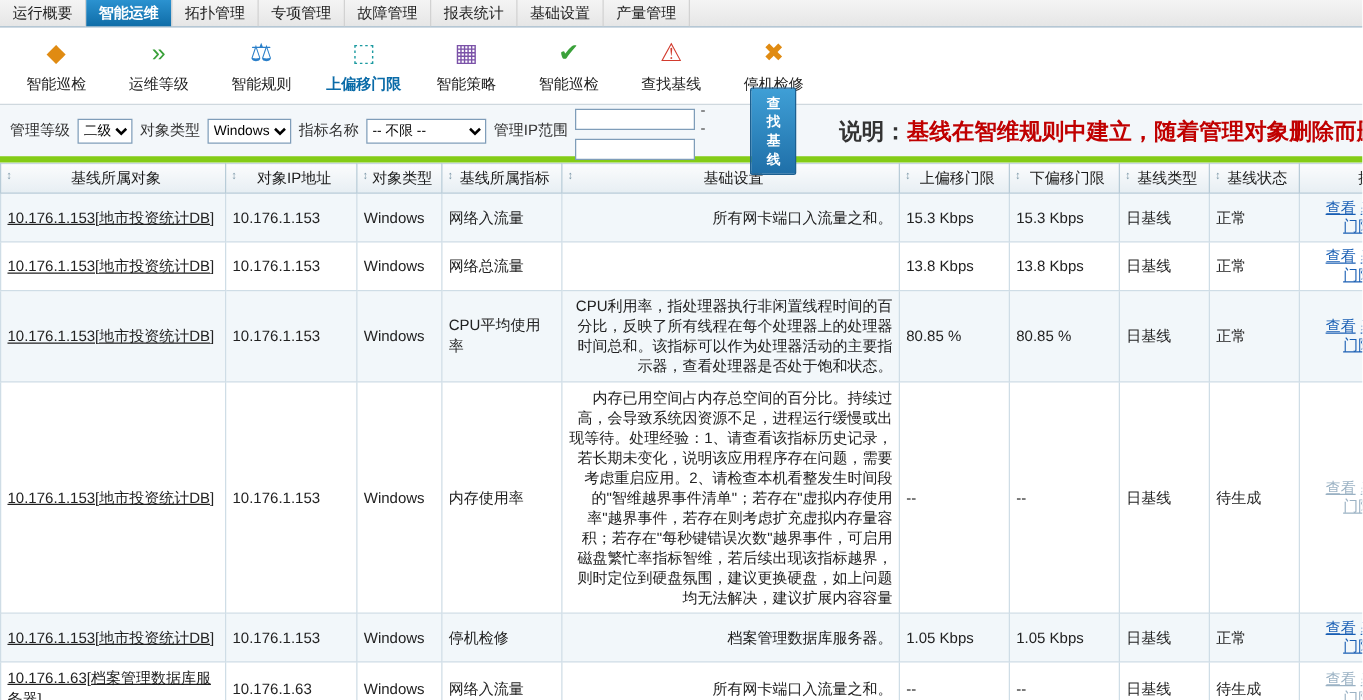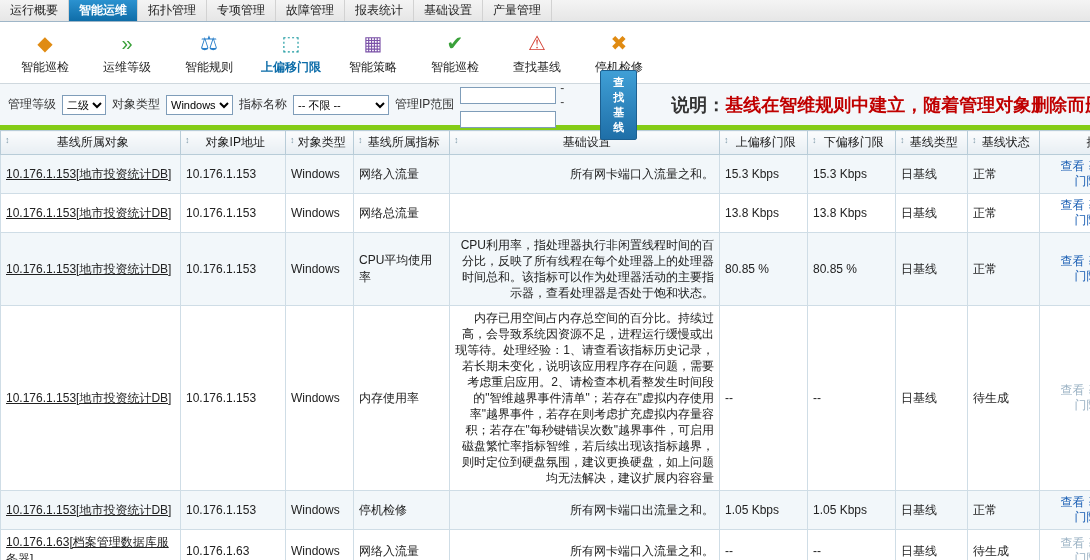--- a/index.html
+++ b/index.html
@@ -168,21 +168,21 @@
     padding: 4px 5px;
     vertical-align: middle;
     color: #222;
   }
   tr.even td { background: #f2f7fa; }
   tr.odd td { background: #ffffff; }
   .c-name { text-align: left; text-decoration: underline; }
   .c-ip, .c-type, .c-idx, .c-th, .c-bt, .c-st { text-align: left; }
   .c-desc { text-align: right; line-height: 16px; }
   .ops { text-align: center; white-space: nowrap; line-height: 15px; }
-  .ops a { color: #1a5fb4; cursor: pointer; margin: 0 2px; }
+  .ops a { color: #1a5fb4; text-decoration: underline; cursor: pointer; margin: 0 2px; }
   .ops.dim a { color: #9bb2c4; }
   
   col.w-name { width: 180px; }
   col.w-ip { width: 105px; }
   col.w-type { width: 68px; }
   col.w-idx { width: 96px; }
   col.w-desc { width: 270px; }
   col.w-up { width: 88px; }
   col.w-dn { width: 88px; }
   col.w-bt { width: 72px; }
@@ -344,21 +344,21 @@
           <td class="c-th">--</td>
           <td class="c-bt">日基线</td>
           <td class="c-st">待生成</td>
           <td class="ops dim"><a>查看</a><a>基线重构</a><br><a>门限修正</a></td>
         </tr>
         <tr class="even">
           <td class="c-name">10.176.1.153[地市投资统计DB]</td>
           <td class="c-ip">10.176.1.153</td>
           <td class="c-type">Windows</td>
           <td class="c-idx">停机检修</td>
-          <td class="c-desc">所有网卡端口出流量之和。</td>
+          <td class="c-desc">档案管理数据库服务器。</td>
           <td class="c-th">1.05 Kbps</td>
           <td class="c-th">1.05 Kbps</td>
           <td class="c-bt">日基线</td>
           <td class="c-st">正常</td>
           <td class="ops"><a>查看</a><a>基线重构</a><br><a>门限修正</a></td>
         </tr>
         <tr class="odd">
           <td class="c-name">10.176.1.63[档案管理数据库服务器]</td>
           <td class="c-ip">10.176.1.63</td>
           <td class="c-type">Windows</td>

